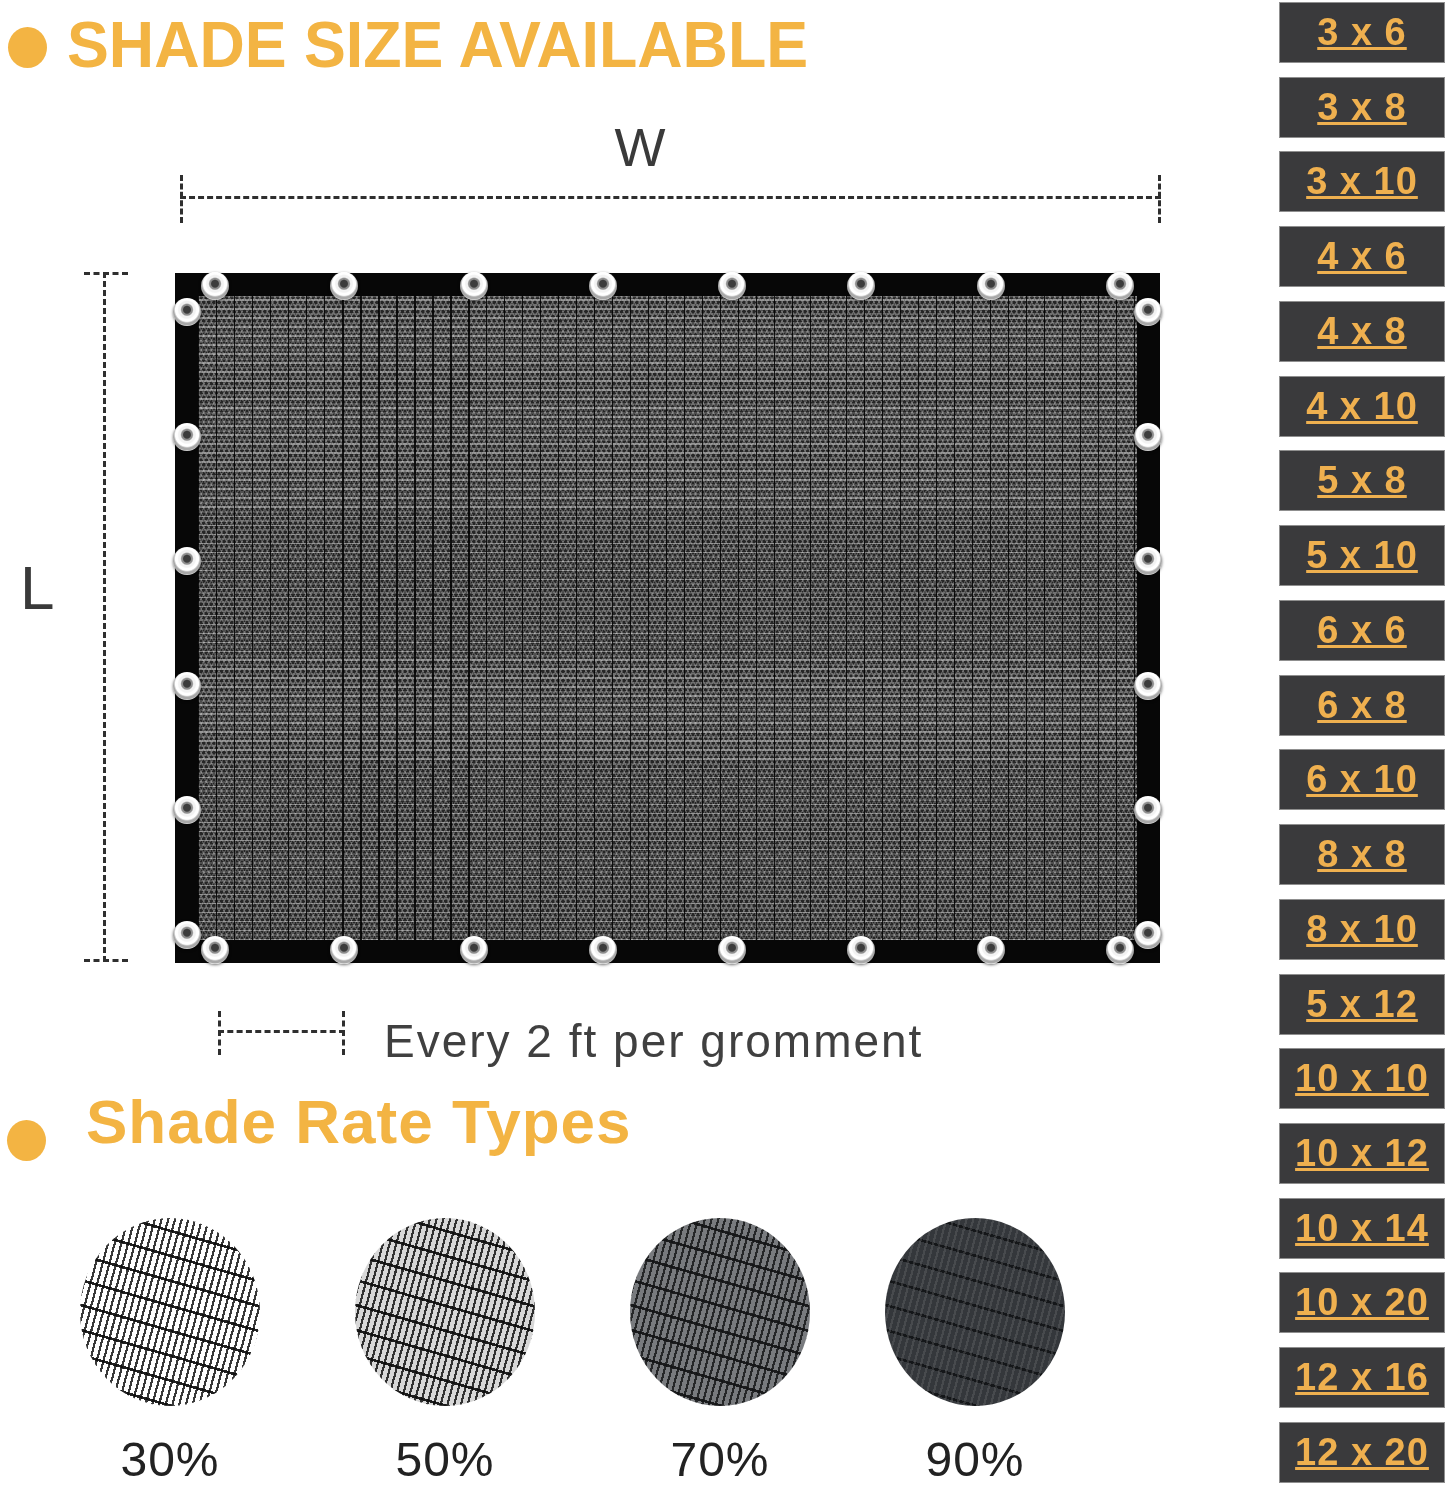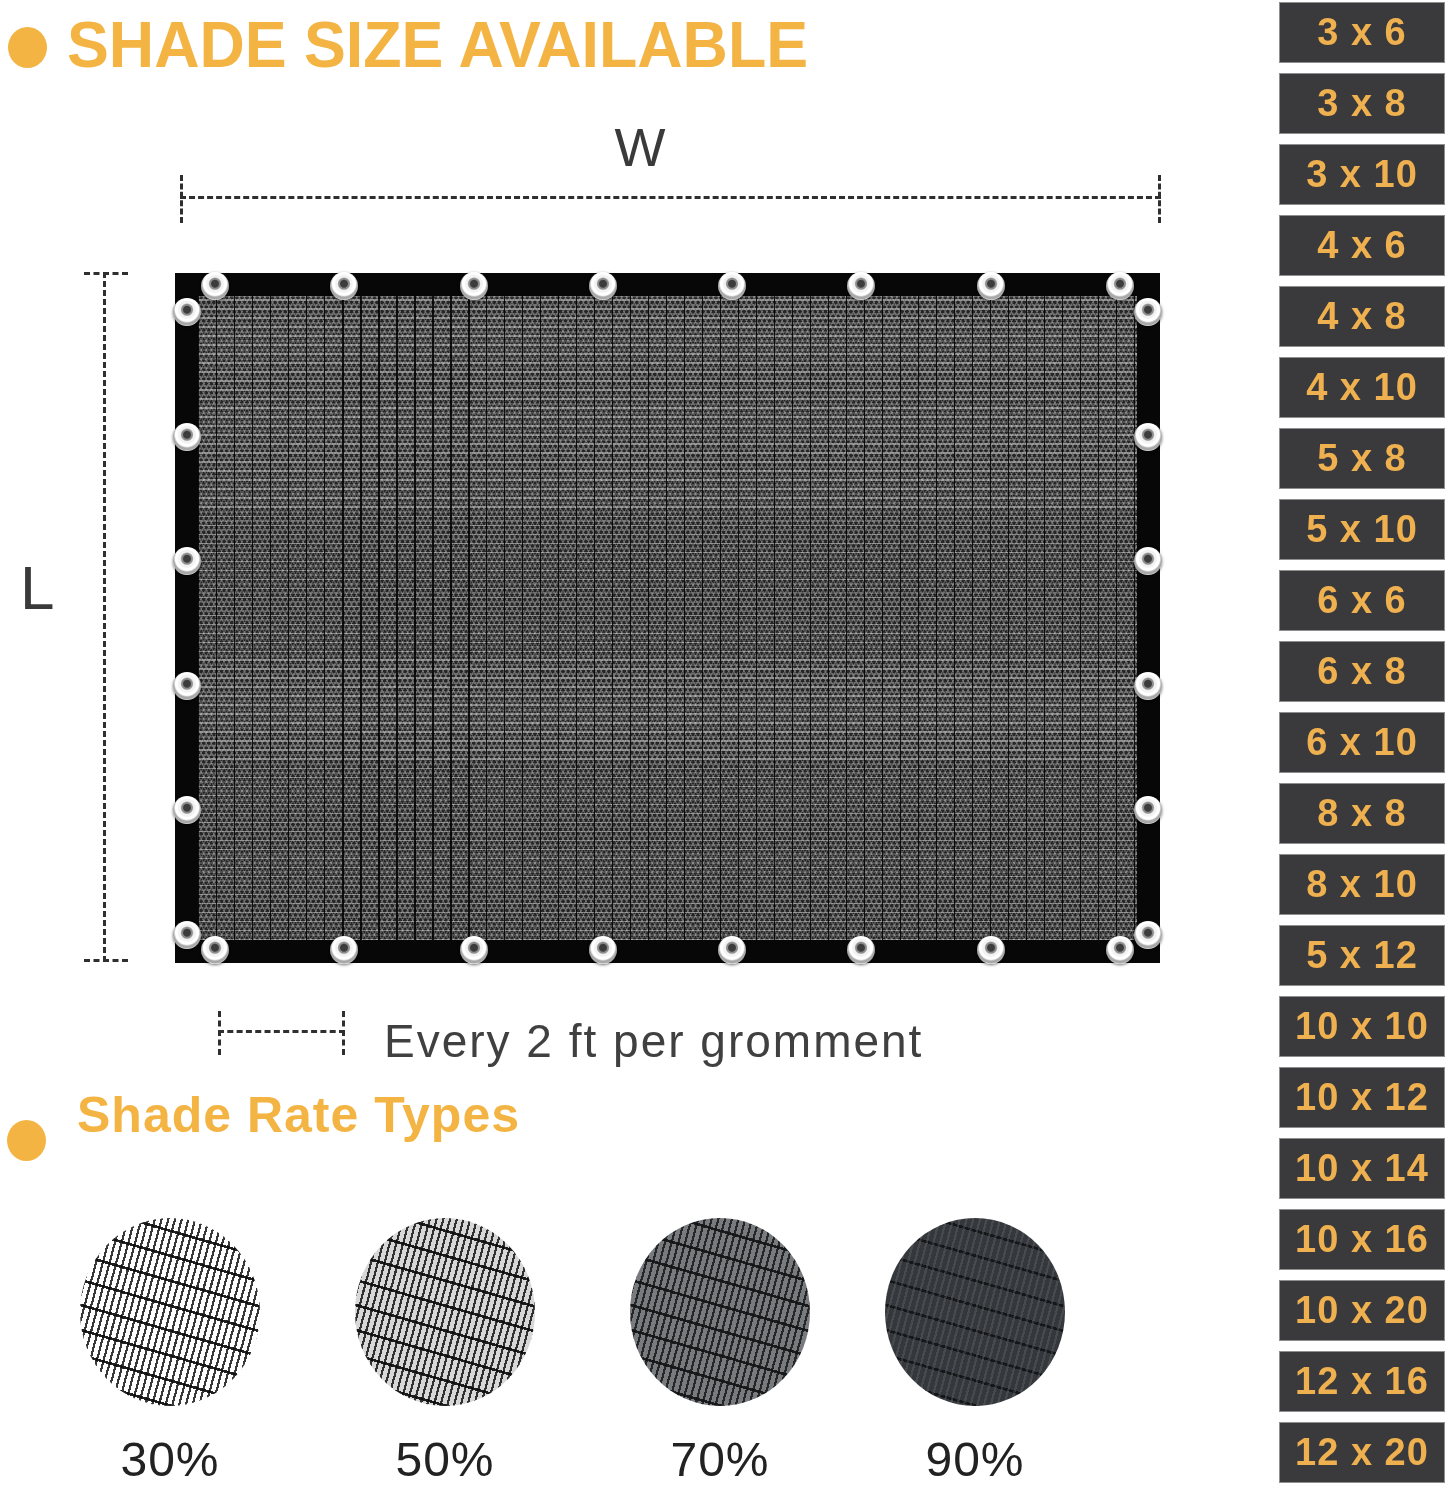--- a/index.html
+++ b/index.html
@@ -13,22 +13,22 @@
     position:absolute;border-radius:50%;background:#F3B443;
   }
   .bullet.b1{left:8px;top:27px;width:39px;height:41px;}
   .bullet.b2{left:7px;top:1120px;width:39px;height:41px;}
   .h1{
     position:absolute;left:67px;top:8px;
     font-size:64px;font-weight:bold;letter-spacing:0px;
     color:#F3B443;white-space:nowrap;transform:scaleX(0.98);transform-origin:left;
   }
   .h2{
-    position:absolute;left:77px;top:1086px;
-    font-size:50px;font-weight:bold;letter-spacing:1px;
+    position:absolute;left:86px;top:1086px;
+    font-size:62px;font-weight:bold;letter-spacing:1px;
     color:#F3B443;white-space:nowrap;
   }
   
   .dim-label{position:absolute;color:#3a3a3a;white-space:nowrap;}
   .w-label{left:610px;top:116px;width:60px;text-align:center;font-size:54px;}
   .l-label{left:20px;top:552px;font-size:62px;}
   .dim-w{
     position:absolute;left:180px;top:196px;width:981px;height:0;
     border-top:3px dashed #2f2f2f;
   }
@@ -111,21 +111,21 @@
   
   .size-list{
     position:absolute;left:1279px;top:2px;width:166px;height:1481px;
     display:flex;flex-direction:column;justify-content:space-between;
     box-sizing:border-box;
   }
   .size-cell{
     height:61px;box-sizing:border-box;
     background:#3A3A3C;border:1px solid #8f8f8f;
     color:#EFB04F;font-size:38px;font-weight:bold;letter-spacing:1px;
-    display:flex;align-items:center;justify-content:center;
+    display:flex;align-items:center;justify-content:center;text-decoration:underline;
   }
 </style>
 </head>
 <body>
 
 <span class="bullet b1"></span>
 <div class="h1">SHADE SIZE AVAILABLE</div>
 
 <div class="dim-label w-label">W</div>
 <div class="dim-w"></div>
@@ -191,17 +191,16 @@
   <div class="size-cell">5 x 10</div>
   <div class="size-cell">6 x 6</div>
   <div class="size-cell">6 x 8</div>
   <div class="size-cell">6 x 10</div>
   <div class="size-cell">8 x 8</div>
   <div class="size-cell">8 x 10</div>
   <div class="size-cell">5 x 12</div>
   <div class="size-cell">10 x 10</div>
   <div class="size-cell">10 x 12</div>
   <div class="size-cell">10 x 14</div>
-  <div class="size-cell">10 x 16</div>
   <div class="size-cell">10 x 20</div>
   <div class="size-cell">12 x 16</div>
   <div class="size-cell">12 x 20</div>
 </div>
 
 </body></html>

